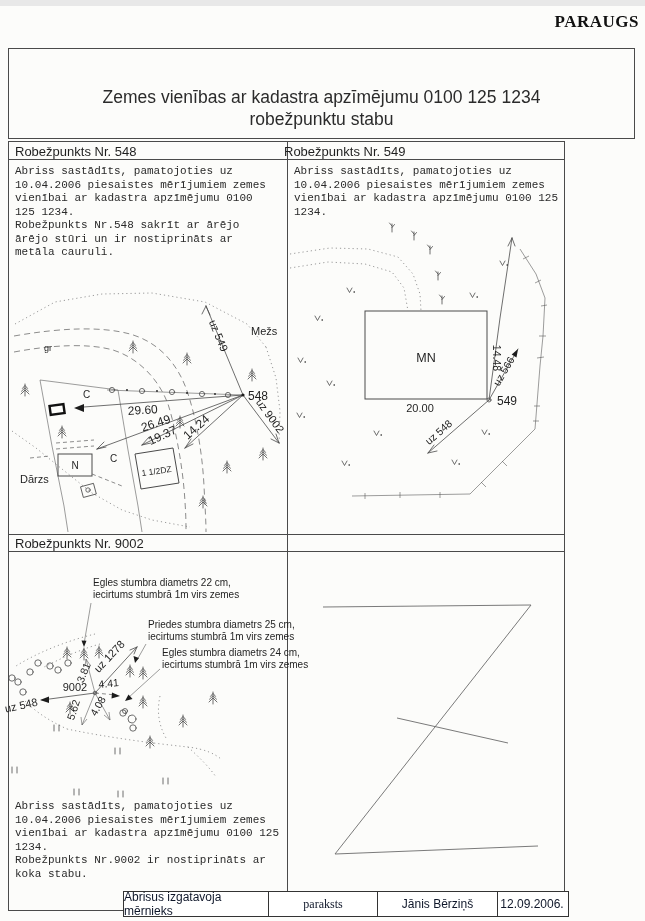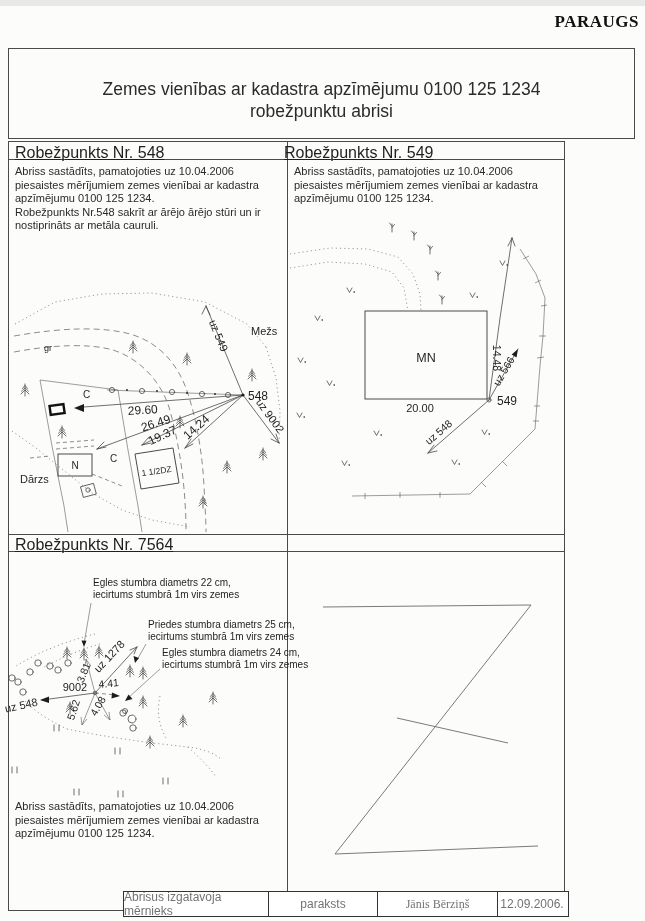--- a/index.html
+++ b/index.html
@@ -3,72 +3,73 @@
 <meta charset="utf-8">
 <style>
   html,body{margin:0;padding:0;background:#e8e8e8;}
   .page{position:relative;width:645px;height:921px;background:#fcfcfa;overflow:hidden;
         font-family:"Liberation Sans","DejaVu Sans",sans-serif;color:#262626;margin-top:6px;}
   .abs{position:absolute;}
   .watermark{top:6px;right:6px;font-family:"Liberation Serif","DejaVu Serif",serif;
              font-weight:bold;font-size:17px;letter-spacing:.5px;color:#111;}
   .title-box{left:8px;top:42px;width:627px;height:91px;border:1px solid #4a4a4a;
              display:flex;flex-direction:column;align-items:center;justify-content:flex-end;
-             padding-bottom:16px;box-sizing:border-box;}
+             padding-bottom:8px;box-sizing:border-box;}
   .title-line{font-size:17.5px;line-height:22px;color:#2b2b2b;text-align:center;}
   .q-grid{left:8px;top:135px;width:555px;height:768px;border:1px solid #4a4a4a;}
   .divider{position:absolute;background:#4a4a4a;}
-  .q-header{position:absolute;font-size:16px;color:#1f1f1f;text-decoration:underline;}
-  .q-desc{position:absolute;font-size:11px;line-height:13.5px;color:#2a2a2a;}
+  .q-header{position:absolute;font-size:13px;color:#1f1f1f;}
+  .q-desc{position:absolute;font-size:11px;line-height:13.5px;color:#2a2a2a;font-family:Liberation Mono, monospace;}
   .q-desc p{margin:0;}
   svg{position:absolute;overflow:visible;}
   svg text{font-family:"Liberation Sans","DejaVu Sans",sans-serif;fill:#1f1f1f;}
   .s{stroke:#4a4a4a;stroke-width:.8;fill:none;stroke-linecap:round;}
   .s2{stroke:#4a4a4a;stroke-width:1;fill:none;}
   .thin{stroke:#5a5a5a;stroke-width:.6;fill:none;}
   .dot{stroke:#9a9a9a;stroke-width:1;fill:none;stroke-dasharray:1.2 3;}
   .dash{stroke:#6f6f6f;stroke-width:.8;fill:none;stroke-dasharray:6 4;}
   .dash2{stroke:#6f6f6f;stroke-width:.8;fill:none;stroke-dasharray:4 3;}
   .fill{fill:#1c1c1c;stroke:none;}
   .footer-table{left:123px;top:885px;width:444px;height:24px;background:#fff;
-                border:1px solid #333;display:flex;box-sizing:content-box;font-size:12px;color:#737373;}
+                border:1px solid #333;display:flex;box-sizing:content-box;font-size:12px;color:#0f172a;}
   .ft-cell{display:flex;align-items:center;justify-content:center;border-right:1px solid #333;box-sizing:border-box;}
   .ft-cell:last-child{border-right:none;}
 </style>
 </head>
 <body>
 
 <div class="page">
 
   <div class="abs watermark">PARAUGS</div>
 
   <div class="abs title-box">
     <div class="title-line">Zemes vienības ar kadastra apzīmējumu 0100 125 1234</div>
-    <div class="title-line">robežpunktu abrisi</div>
+    <div class="title-line">robežpunktu stabu</div>
   </div>
 
   <div class="abs q-grid">
     <div class="divider" style="left:278px;top:0;width:1px;height:768px;"></div>
     <div class="divider" style="left:0;top:392px;width:555px;height:1px;"></div>
     <div class="divider" style="left:0;top:17px;width:555px;height:1px;"></div>
     <div class="divider" style="left:0;top:409px;width:555px;height:1px;"></div>
 
     <div class="q-header" style="left:6px;top:2px;">Robežpunkts Nr. 548</div>
     <div class="q-header" style="left:275px;top:2px;">Robežpunkts Nr. 549</div>
-    <div class="q-header" style="left:6px;top:394px;">Robežpunkts Nr. 7564</div>
+    <div class="q-header" style="left:6px;top:394px;">Robežpunkts Nr. 9002</div>
 
     <div class="q-desc" style="left:6px;top:23px;width:264px;">
       <p>Abriss sastādīts, pamatojoties uz 10.04.2006 piesaistes mērījumiem zemes vienībai ar kadastra apzīmējumu 0100 125 1234.</p>
       <p>Robežpunkts Nr.548 sakrīt ar ārējo ārējo stūri un ir nostiprināts ar metāla cauruli.</p>
     </div>
     <div class="q-desc" style="left:285px;top:23px;width:266px;">
       <p>Abriss sastādīts, pamatojoties uz 10.04.2006 piesaistes mērījumiem zemes vienībai ar kadastra apzīmējumu 0100 125 1234.</p>
     </div>
     <div class="q-desc" style="left:6px;top:658px;width:266px;">
       <p>Abriss sastādīts, pamatojoties uz 10.04.2006 piesaistes mērījumiem zemes vienībai ar kadastra apzīmējumu 0100 125 1234.</p>
+      <p>Robežpunkts Nr.9002 ir nostiprināts ar koka stabu.</p>
     </div>
   </div>
 
   <svg style="left:9px;top:230px;" width="276" height="296" viewBox="9 230 276 296">
     <defs>
       <g id="a-tr">
         <path class="s" d="M0 2 L0 -10 M-4 0 L0 -4 L4 0 M-3.5 -2.8 L0 -6.2 L3.5 -2.8 M-2.5 -5.6 L0 -8.6 L2.5 -5.6"></path>
       </g>
     </defs>
 
@@ -317,18 +318,18 @@
   </svg>
 
   <svg style="left:287px;top:545px;" width="278" height="341" viewBox="287 545 278 341">
     <g>
       <path d="M323 601 L531 599 M531 599 L335 848 M335 848 L538 840 M397 712 L508 737" style="stroke:#6b6b6b;stroke-width:.9;fill:none;"></path>
     </g>
   </svg>
 
   <div class="abs footer-table">
     <div class="ft-cell" style="width:145px;">Abrisus izgatavoja mērnieks</div>
-    <div class="ft-cell" style="width:109px;">paraksts</div>
-    <div class="ft-cell" style="width:120px;font-family:Liberation Serif, serif;">Jānis Bērziņš</div>
+    <div class="ft-cell" style="width:109px;font-family:Liberation Serif, serif;">paraksts</div>
+    <div class="ft-cell" style="width:120px;">Jānis Bērziņš</div>
     <div class="ft-cell" style="width:68px;">12.09.2006.</div>
   </div>
 
 </div>
 
 </body></html>

